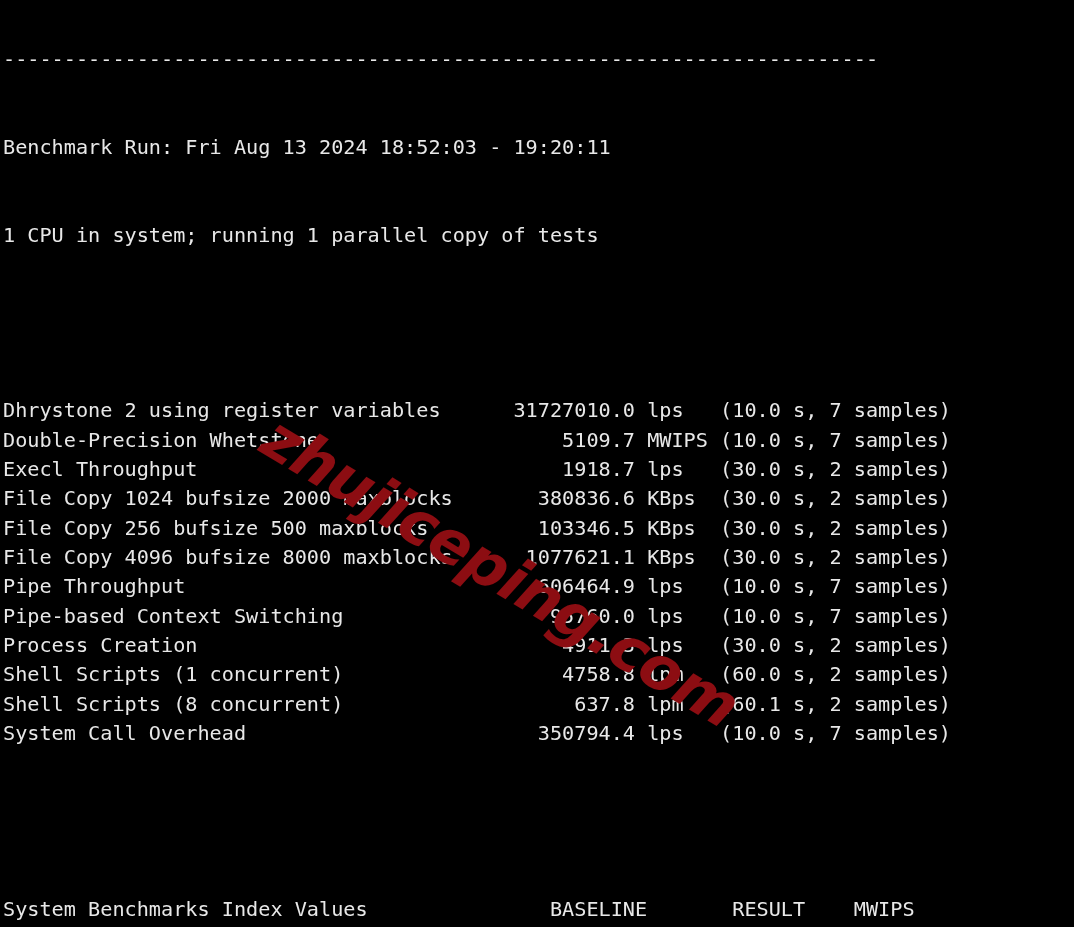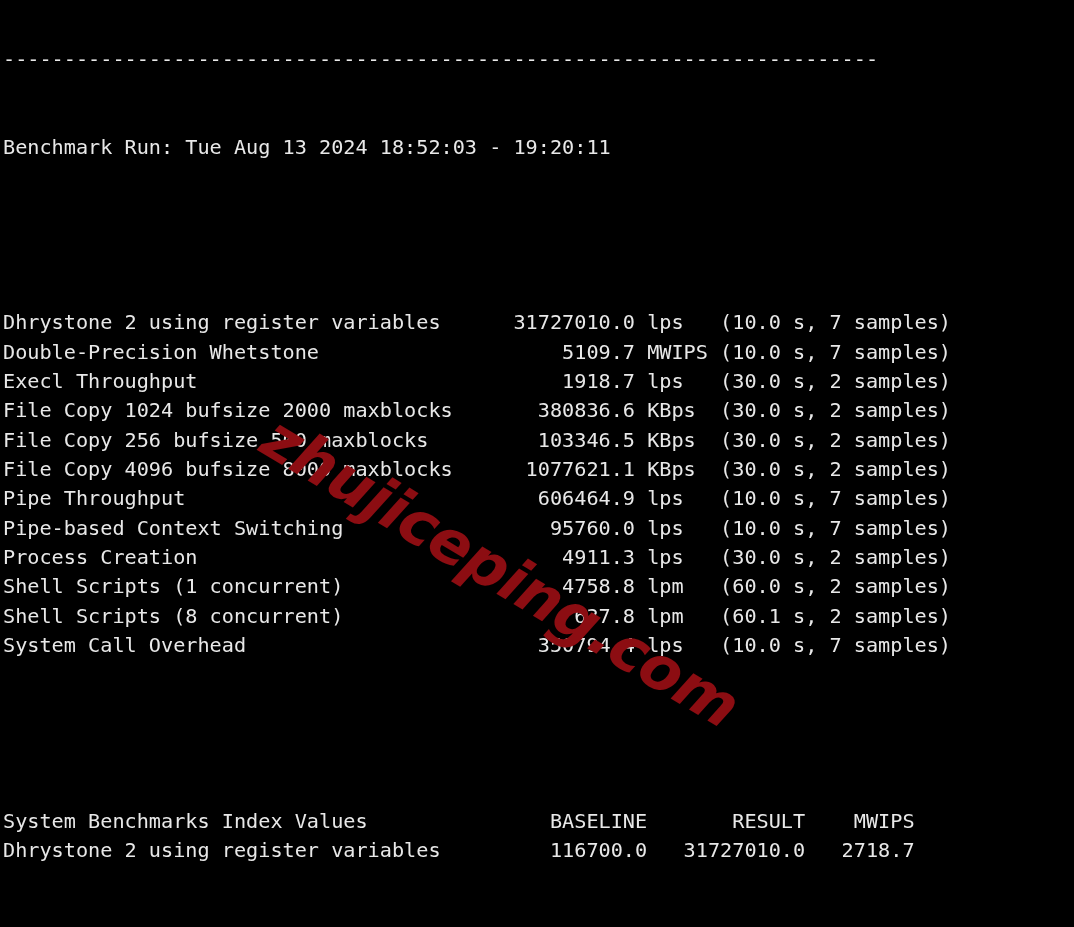--- a/index.html
+++ b/index.html
@@ -58,21 +58,22 @@
     white-space: nowrap;
   }
 </style>
 </head>
 <body>
 
 <div id="terminal">
 
   <div class="screen">
     <div class="line">------------------------------------------------------------------------</div>
-    <div class="line">Benchmark Run: Tue Aug 13 2024 18:52:03 - 19:20:11</div>
+    <div class="line">Benchmark Run: Fri Aug 13 2024 18:52:03 - 19:20:11</div>
+    <div class="line">1 CPU in system; running 1 parallel copy of tests</div>
     <div class="line blank"> </div>
     <div id="results-block"><div class="line">Dhrystone 2 using register variables      31727010.0 lps   (10.0 s, 7 samples)</div><div class="line">Double-Precision Whetstone                    5109.7 MWIPS (10.0 s, 7 samples)</div><div class="line">Execl Throughput                              1918.7 lps   (30.0 s, 2 samples)</div><div class="line">File Copy 1024 bufsize 2000 maxblocks       380836.6 KBps  (30.0 s, 2 samples)</div><div class="line">File Copy 256 bufsize 500 maxblocks         103346.5 KBps  (30.0 s, 2 samples)</div><div class="line">File Copy 4096 bufsize 8000 maxblocks      1077621.1 KBps  (30.0 s, 2 samples)</div><div class="line">Pipe Throughput                             606464.9 lps   (10.0 s, 7 samples)</div><div class="line">Pipe-based Context Switching                 95760.0 lps   (10.0 s, 7 samples)</div><div class="line">Process Creation                              4911.3 lps   (30.0 s, 2 samples)</div><div class="line">Shell Scripts (1 concurrent)                  4758.8 lpm   (60.0 s, 2 samples)</div><div class="line">Shell Scripts (8 concurrent)                   637.8 lpm   (60.1 s, 2 samples)</div><div class="line">System Call Overhead                        350794.4 lps   (10.0 s, 7 samples)</div></div>
     <div class="line blank"> </div>
     <div id="index-block"><div class="line">System Benchmarks Index Values               BASELINE       RESULT    MWIPS</div><div class="line">Dhrystone 2 using register variables         116700.0   31727010.0   2718.7</div></div>
   </div>
 
   <div id="watermark">zhujiceping.com</div>
 
 </div>
 

